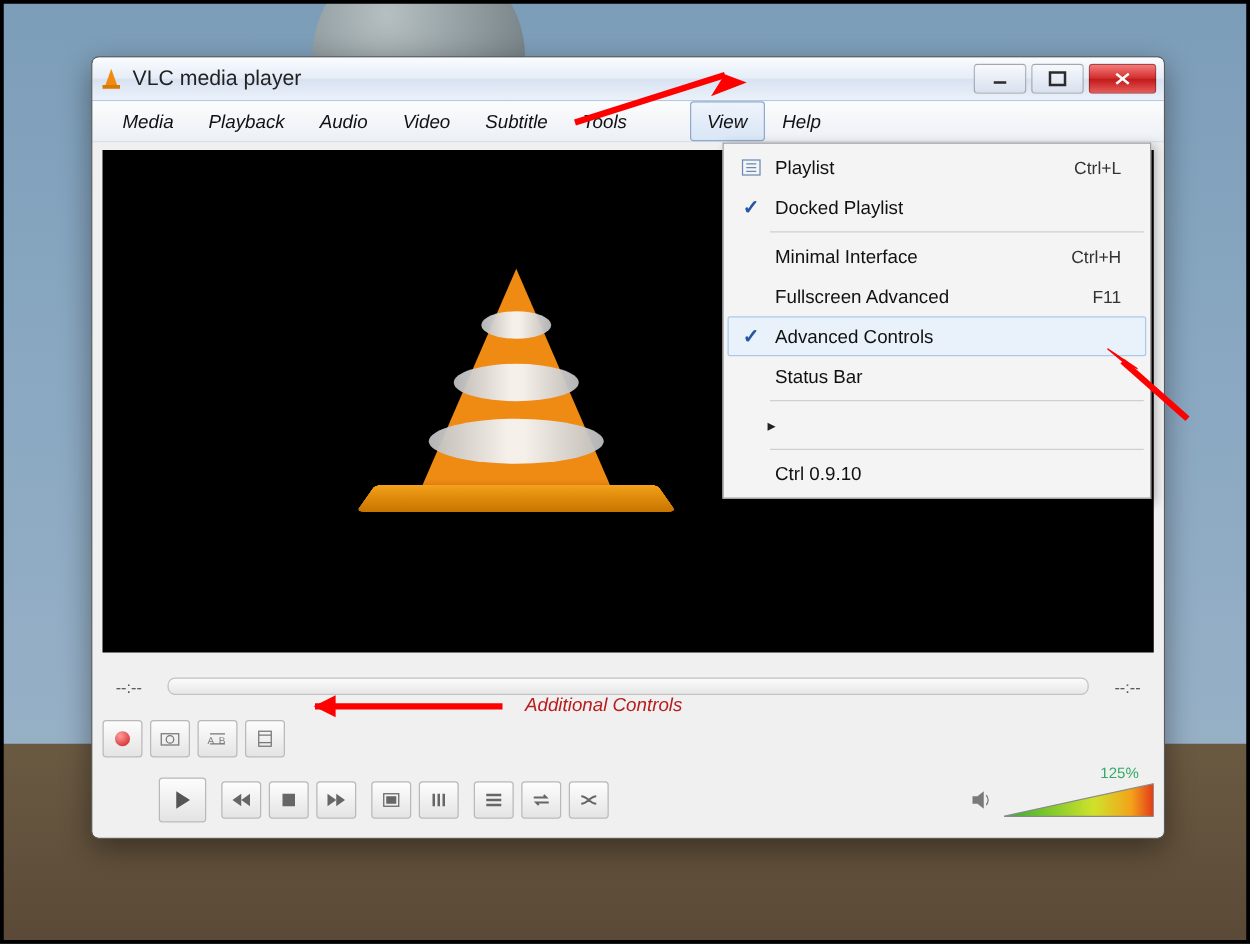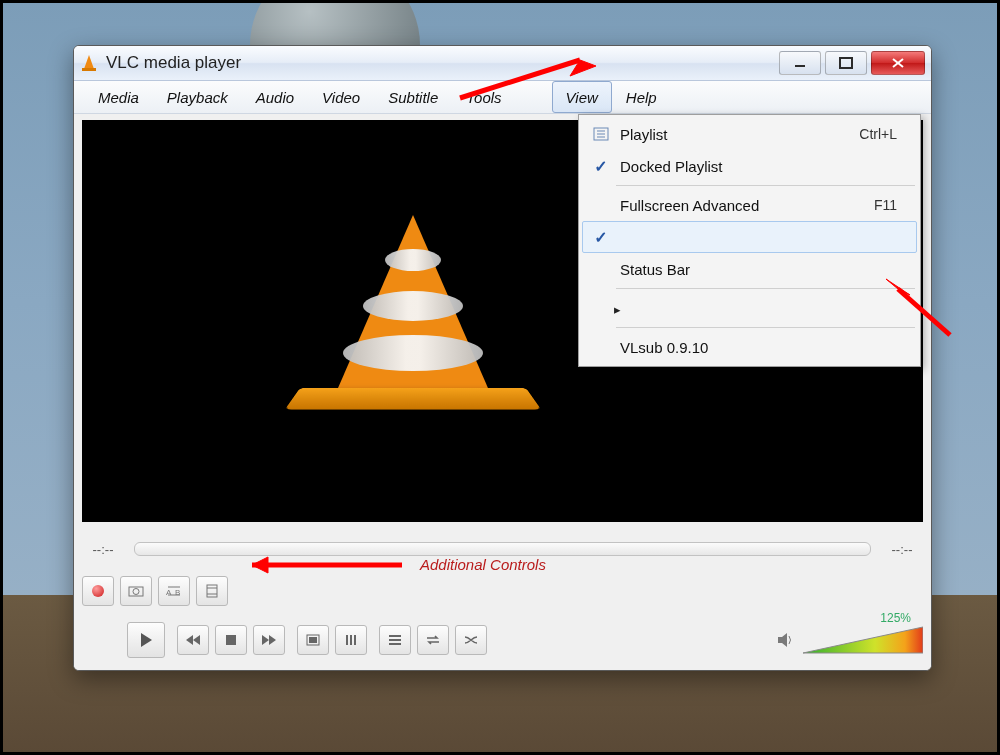--- a/index.html
+++ b/index.html
@@ -163,39 +163,45 @@
         <span class="dd-label">Playlist</span>
         <span class="dd-shortcut">Ctrl+L</span>
       </div>
       <div class="dd-row">
         <span class="dd-icon check"></span>
         <span class="dd-label">Docked Playlist</span>
       </div>
       <div class="dd-sep"></div>
       <div class="dd-row">
         <span class="dd-icon"></span>
+        <span class="dd-label">Minimal Interface</span>
+        <span class="dd-shortcut">Ctrl+H</span>
+      </div>
+      <div class="dd-row">
+        <span class="dd-icon"></span>
         <span class="dd-label">Fullscreen Advanced</span>
         <span class="dd-shortcut">F11</span>
       </div>
       <div class="dd-row hover">
         <span class="dd-icon check"></span>
+        <span class="dd-label">Advanced Controls</span>
       </div>
       <div class="dd-row">
         <span class="dd-icon"></span>
         <span class="dd-label">Status Bar</span>
       </div>
       <div class="dd-sep"></div>
       <div class="dd-row">
         <span class="dd-icon"></span>
         <span class="submenu-arrow"></span>
       </div>
       <div class="dd-sep"></div>
       <div class="dd-row">
         <span class="dd-icon"></span>
-        <span class="dd-label">VLsub 0.9.10</span>
+        <span class="dd-label">Ctrl 0.9.10</span>
       </div>
     </div>
 
     <div class="seek-row">
       <div class="time">--:--</div>
       <div class="seek-track"></div>
       <div class="time">--:--</div>
     </div>
 
     <div class="adv-row">

